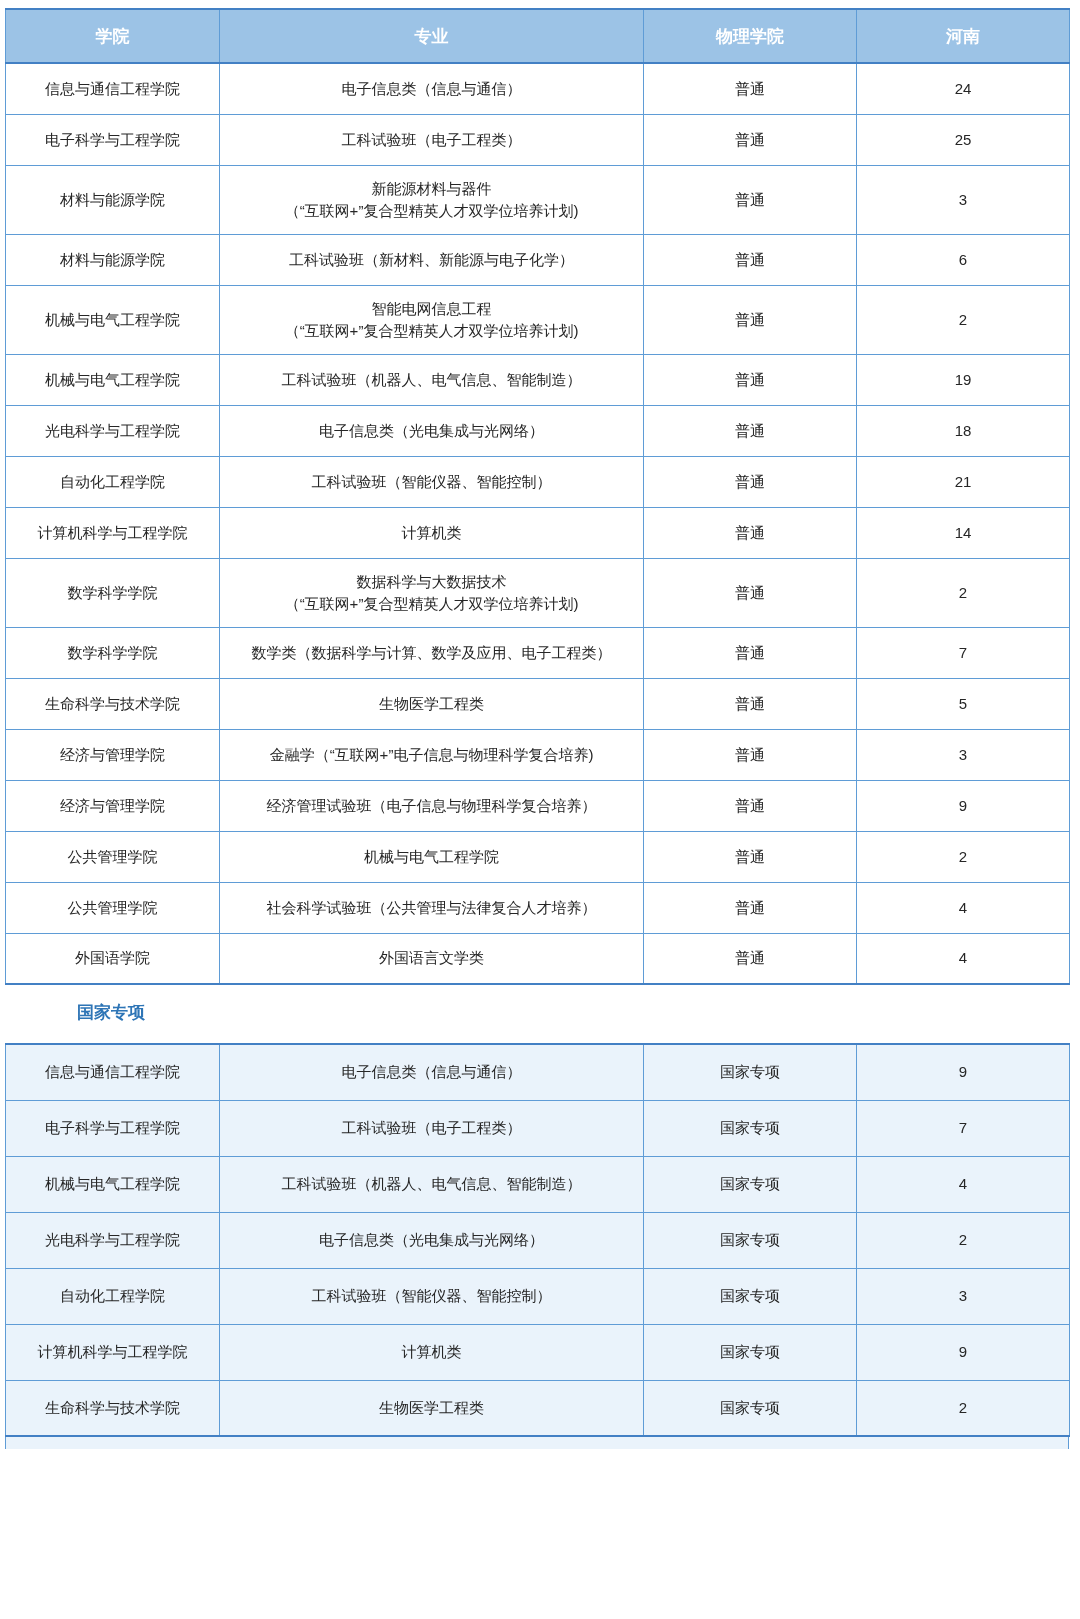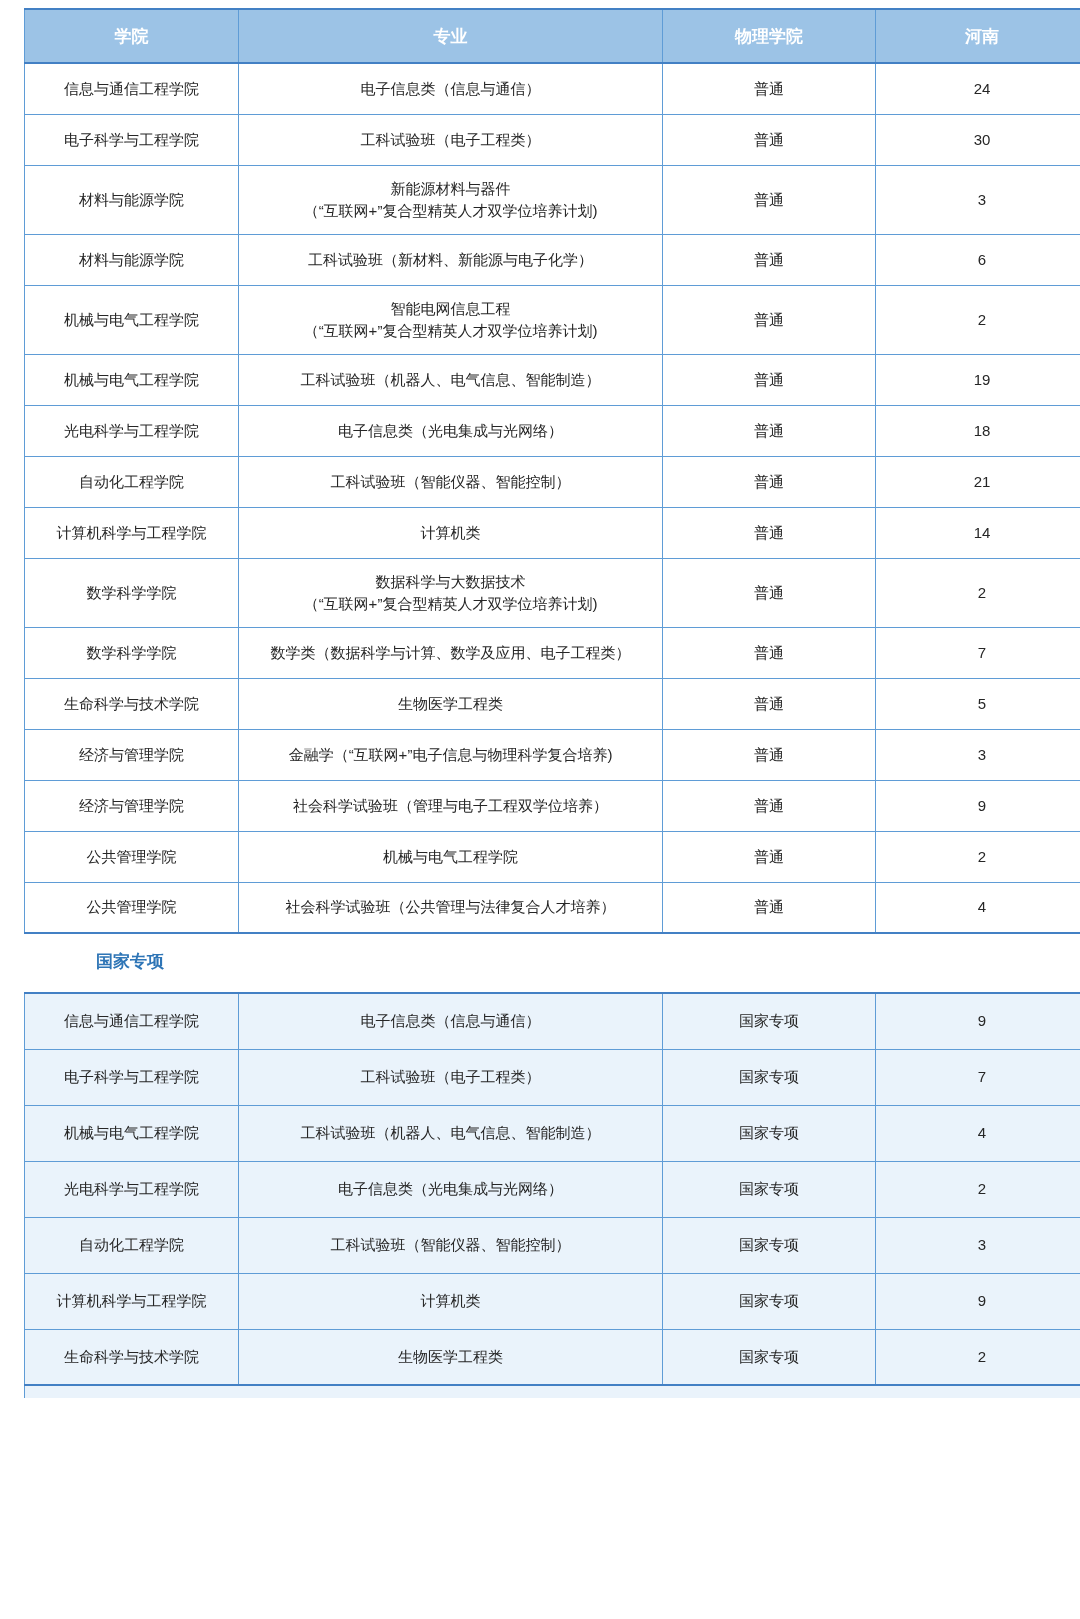--- a/index.html
+++ b/index.html
@@ -1,21 +1,21 @@
 <!DOCTYPE html>
 <html><head>
 <meta charset="utf-8">
 <style>
   html,body{margin:0;padding:0;}
   body{
     width:1080px;height:1619px;overflow:hidden;background:#ffffff;
     font-family:"Liberation Sans","DejaVu Sans",sans-serif;
     color:#262626;
   }
-  .page{padding:8px 8px 0 24px;}
+  .page{padding:8px 8px 0 5px;}
   table{border-collapse:collapse;width:1064px;table-layout:fixed;}
   table.tbl{border:1.5px solid #5f9cd6;border-top:2.5px solid #4380c4;border-bottom:2.5px solid #4380c4;}
   col.c1{width:214px;}col.c2{width:424px;}col.c3{width:213px;}col.c4{width:213px;}
   th,td{border:1.5px solid #5f9cd6;text-align:center;vertical-align:middle;padding:4px 8px;box-sizing:border-box;}
   th{
     background:#9cc3e6;color:#ffffff;font-weight:bold;font-size:17px;
     height:54px;border-bottom:2.5px solid #4380c4;
   }
   td{font-size:15px;line-height:22px;}
   .t1 td{height:51px;background:#ffffff;}
@@ -58,21 +58,21 @@
           </td>
     <td>普通</td>
     <td>24</td>
   </tr>
         <tr>
     <td>电子科学与工程学院</td>
     <td>
             <div>工科试验班（电子工程类）</div>
           </td>
     <td>普通</td>
-    <td>30</td>
+    <td>25</td>
   </tr>
         <tr class="tall">
     <td>材料与能源学院</td>
     <td>
             <div>新能源材料与器件</div>
             <div>（“互联网+”复合型精英人才双学位培养计划)</div>
           </td>
     <td>普通</td>
     <td>3</td>
   </tr>
@@ -154,37 +154,45 @@
     <td>经济与管理学院</td>
     <td>
             <div>金融学（“互联网+”电子信息与物理科学复合培养)</div>
           </td>
     <td>普通</td>
     <td>3</td>
   </tr>
         <tr>
     <td>经济与管理学院</td>
     <td>
-            <div>社会科学试验班（管理与电子工程双学位培养）</div>
+            <div>经济管理试验班（电子信息与物理科学复合培养）</div>
           </td>
     <td>普通</td>
     <td>9</td>
   </tr>
         <tr>
     <td>公共管理学院</td>
     <td>
             <div>机械与电气工程学院</div>
           </td>
     <td>普通</td>
     <td>2</td>
   </tr>
         <tr>
     <td>公共管理学院</td>
     <td>
             <div>社会科学试验班（公共管理与法律复合人才培养）</div>
+          </td>
+    <td>普通</td>
+    <td>4</td>
+  </tr>
+        <tr>
+    <td>外国语学院</td>
+    <td>
+            <div>外国语言文学类</div>
           </td>
     <td>普通</td>
     <td>4</td>
   </tr>
       </tbody>
   </table>
 
   <div class="section-label">国家专项</div>
 
   <table class="tbl t2">

